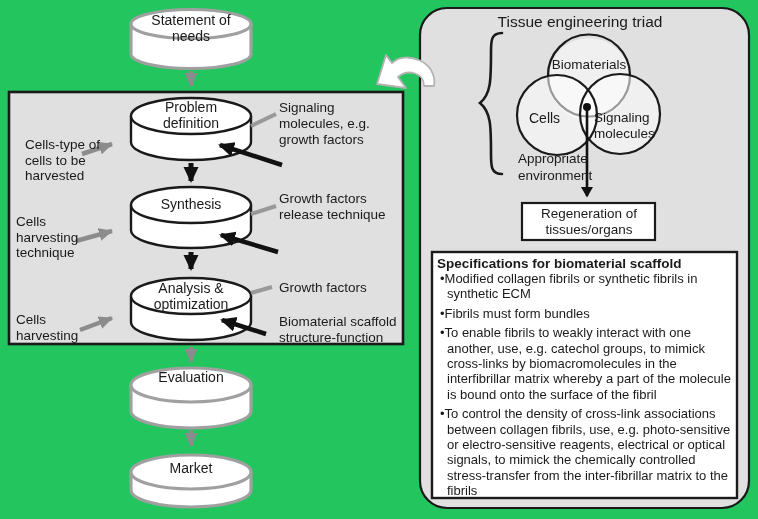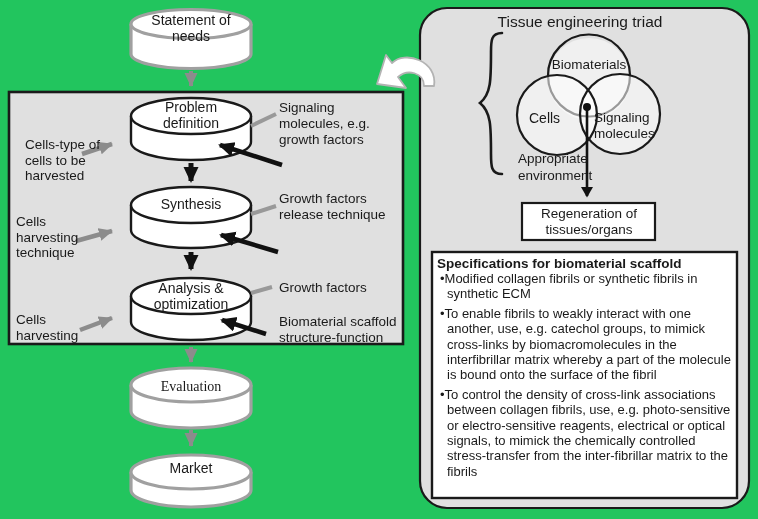--- a/index.html
+++ b/index.html
@@ -108,21 +108,21 @@
     <rect x="432" y="252" width="305" height="246" fill="#fff" stroke="#1a1a1a" stroke-width="2.4"></rect>
   </svg>
 
   <div class="lbl cyl-lbl" style="top:13px;">Statement of
 needs</div>
   <div class="lbl cyl-lbl" style="top:100px;">Problem
 definition</div>
   <div class="lbl cyl-lbl" style="top:197px;">Synthesis</div>
   <div class="lbl cyl-lbl" style="top:281px;">Analysis &amp;
 optimization</div>
-  <div class="lbl cyl-lbl" style="top:379px;font-family:Liberation Serif, serif;">Evaluation</div>
+  <div class="lbl cyl-lbl" style="top:370px;">Evaluation</div>
   <div class="lbl cyl-lbl" style="top:461px;">Market</div>
 
   <div class="lbl" style="left:16px;top:137px;width:112px;margin-left:9px;">Cells-type of
 cells to be
 harvested</div>
   <div class="lbl" style="left:16px;top:214px;width:112px;">Cells
 harvesting
 technique</div>
   <div class="lbl" style="left:16px;top:312px;width:112px;">Cells
 harvesting</div>
@@ -143,20 +143,21 @@
 molecules</div>
   <div class="lbl" style="left:518px;top:151px;width:120px;line-height:16.5px;">Appropriate
 environment</div>
   <div class="lbl ctr" style="left:524px;top:206px;width:130px;line-height:16px;">Regeneration of
 tissues/organs</div>
 
   <div class="lbl spec-title" style="left:437px;top:256px;">Specifications for biomaterial scaffold</div>
   <div class="bullets">
     <p class="bullet">•Modified collagen fibrils or synthetic fibrils in
 synthetic ECM</p>
+    <p class="bullet">•Fibrils must form bundles</p>
     <p class="bullet">•To enable fibrils to weakly interact with one
 another, use, e.g. catechol groups, to mimick
 cross-links by biomacromolecules in the
 interfibrillar matrix whereby a part of the molecule
 is bound onto the surface of the fibril</p>
     <p class="bullet">•To control the density of cross-link associations
 between collagen fibrils, use, e.g. photo-sensitive
 or electro-sensitive reagents, electrical or optical
 signals, to mimick the chemically controlled
 stress-transfer from the inter-fibrillar matrix to the

